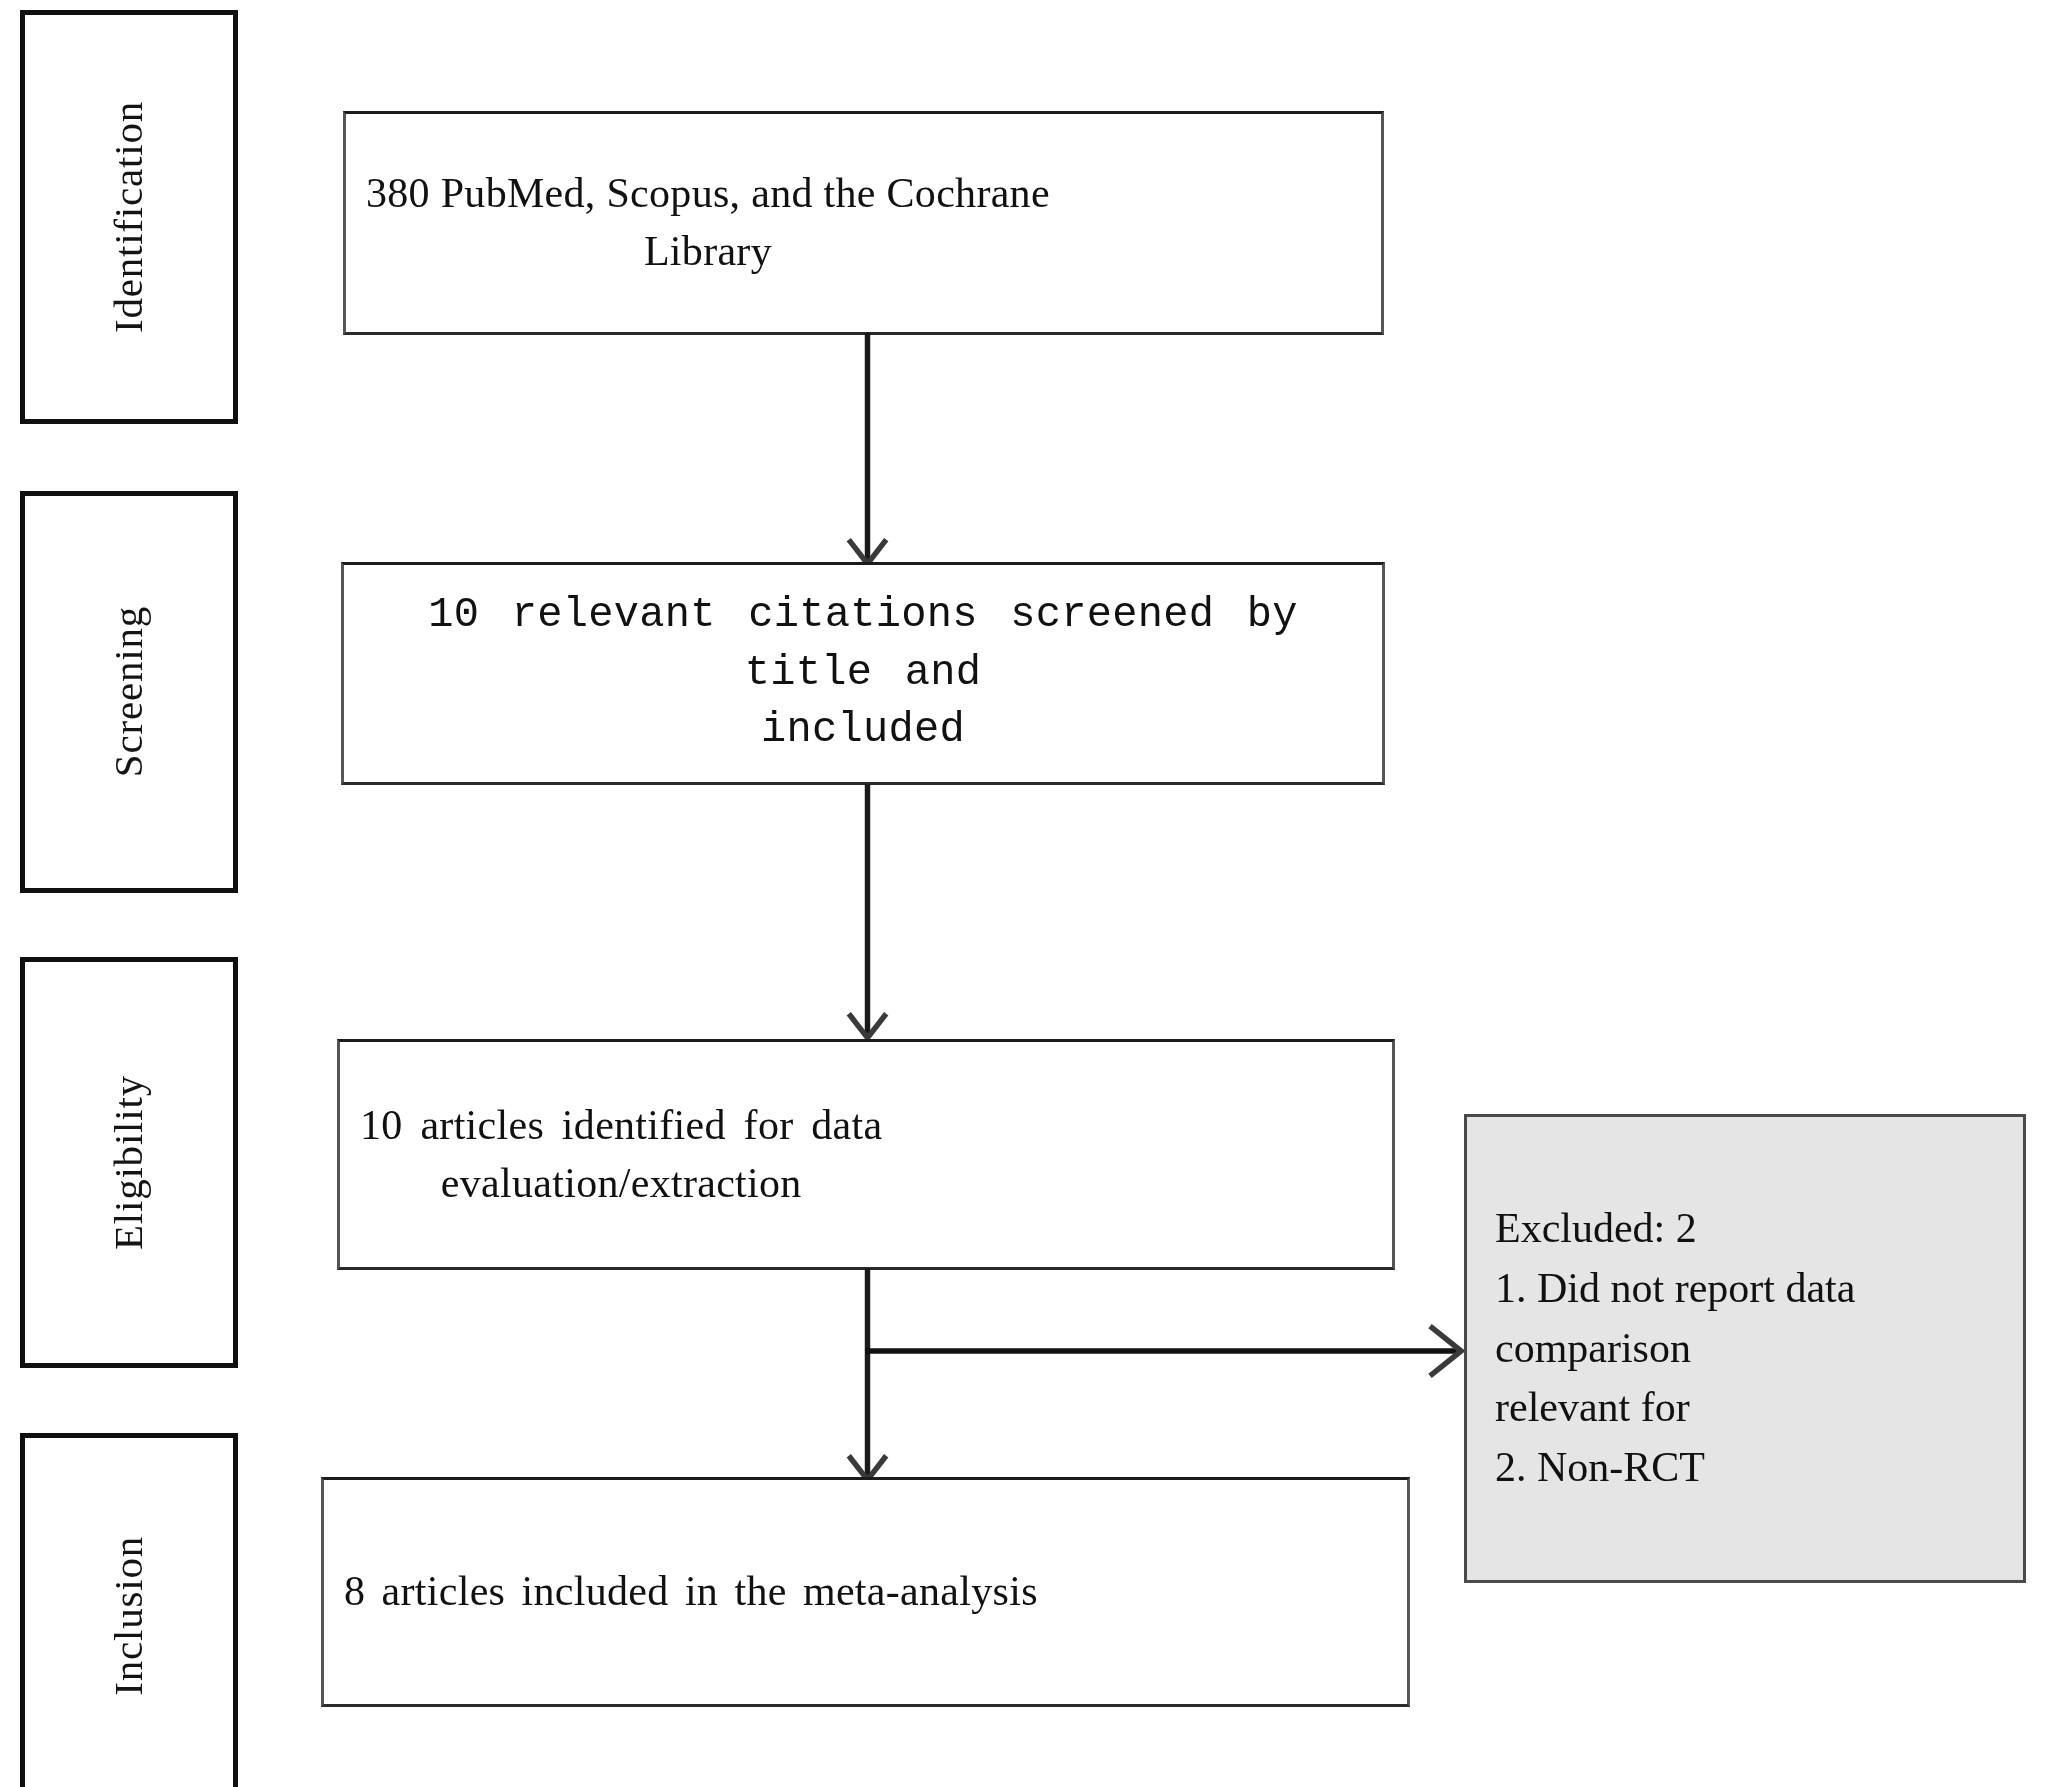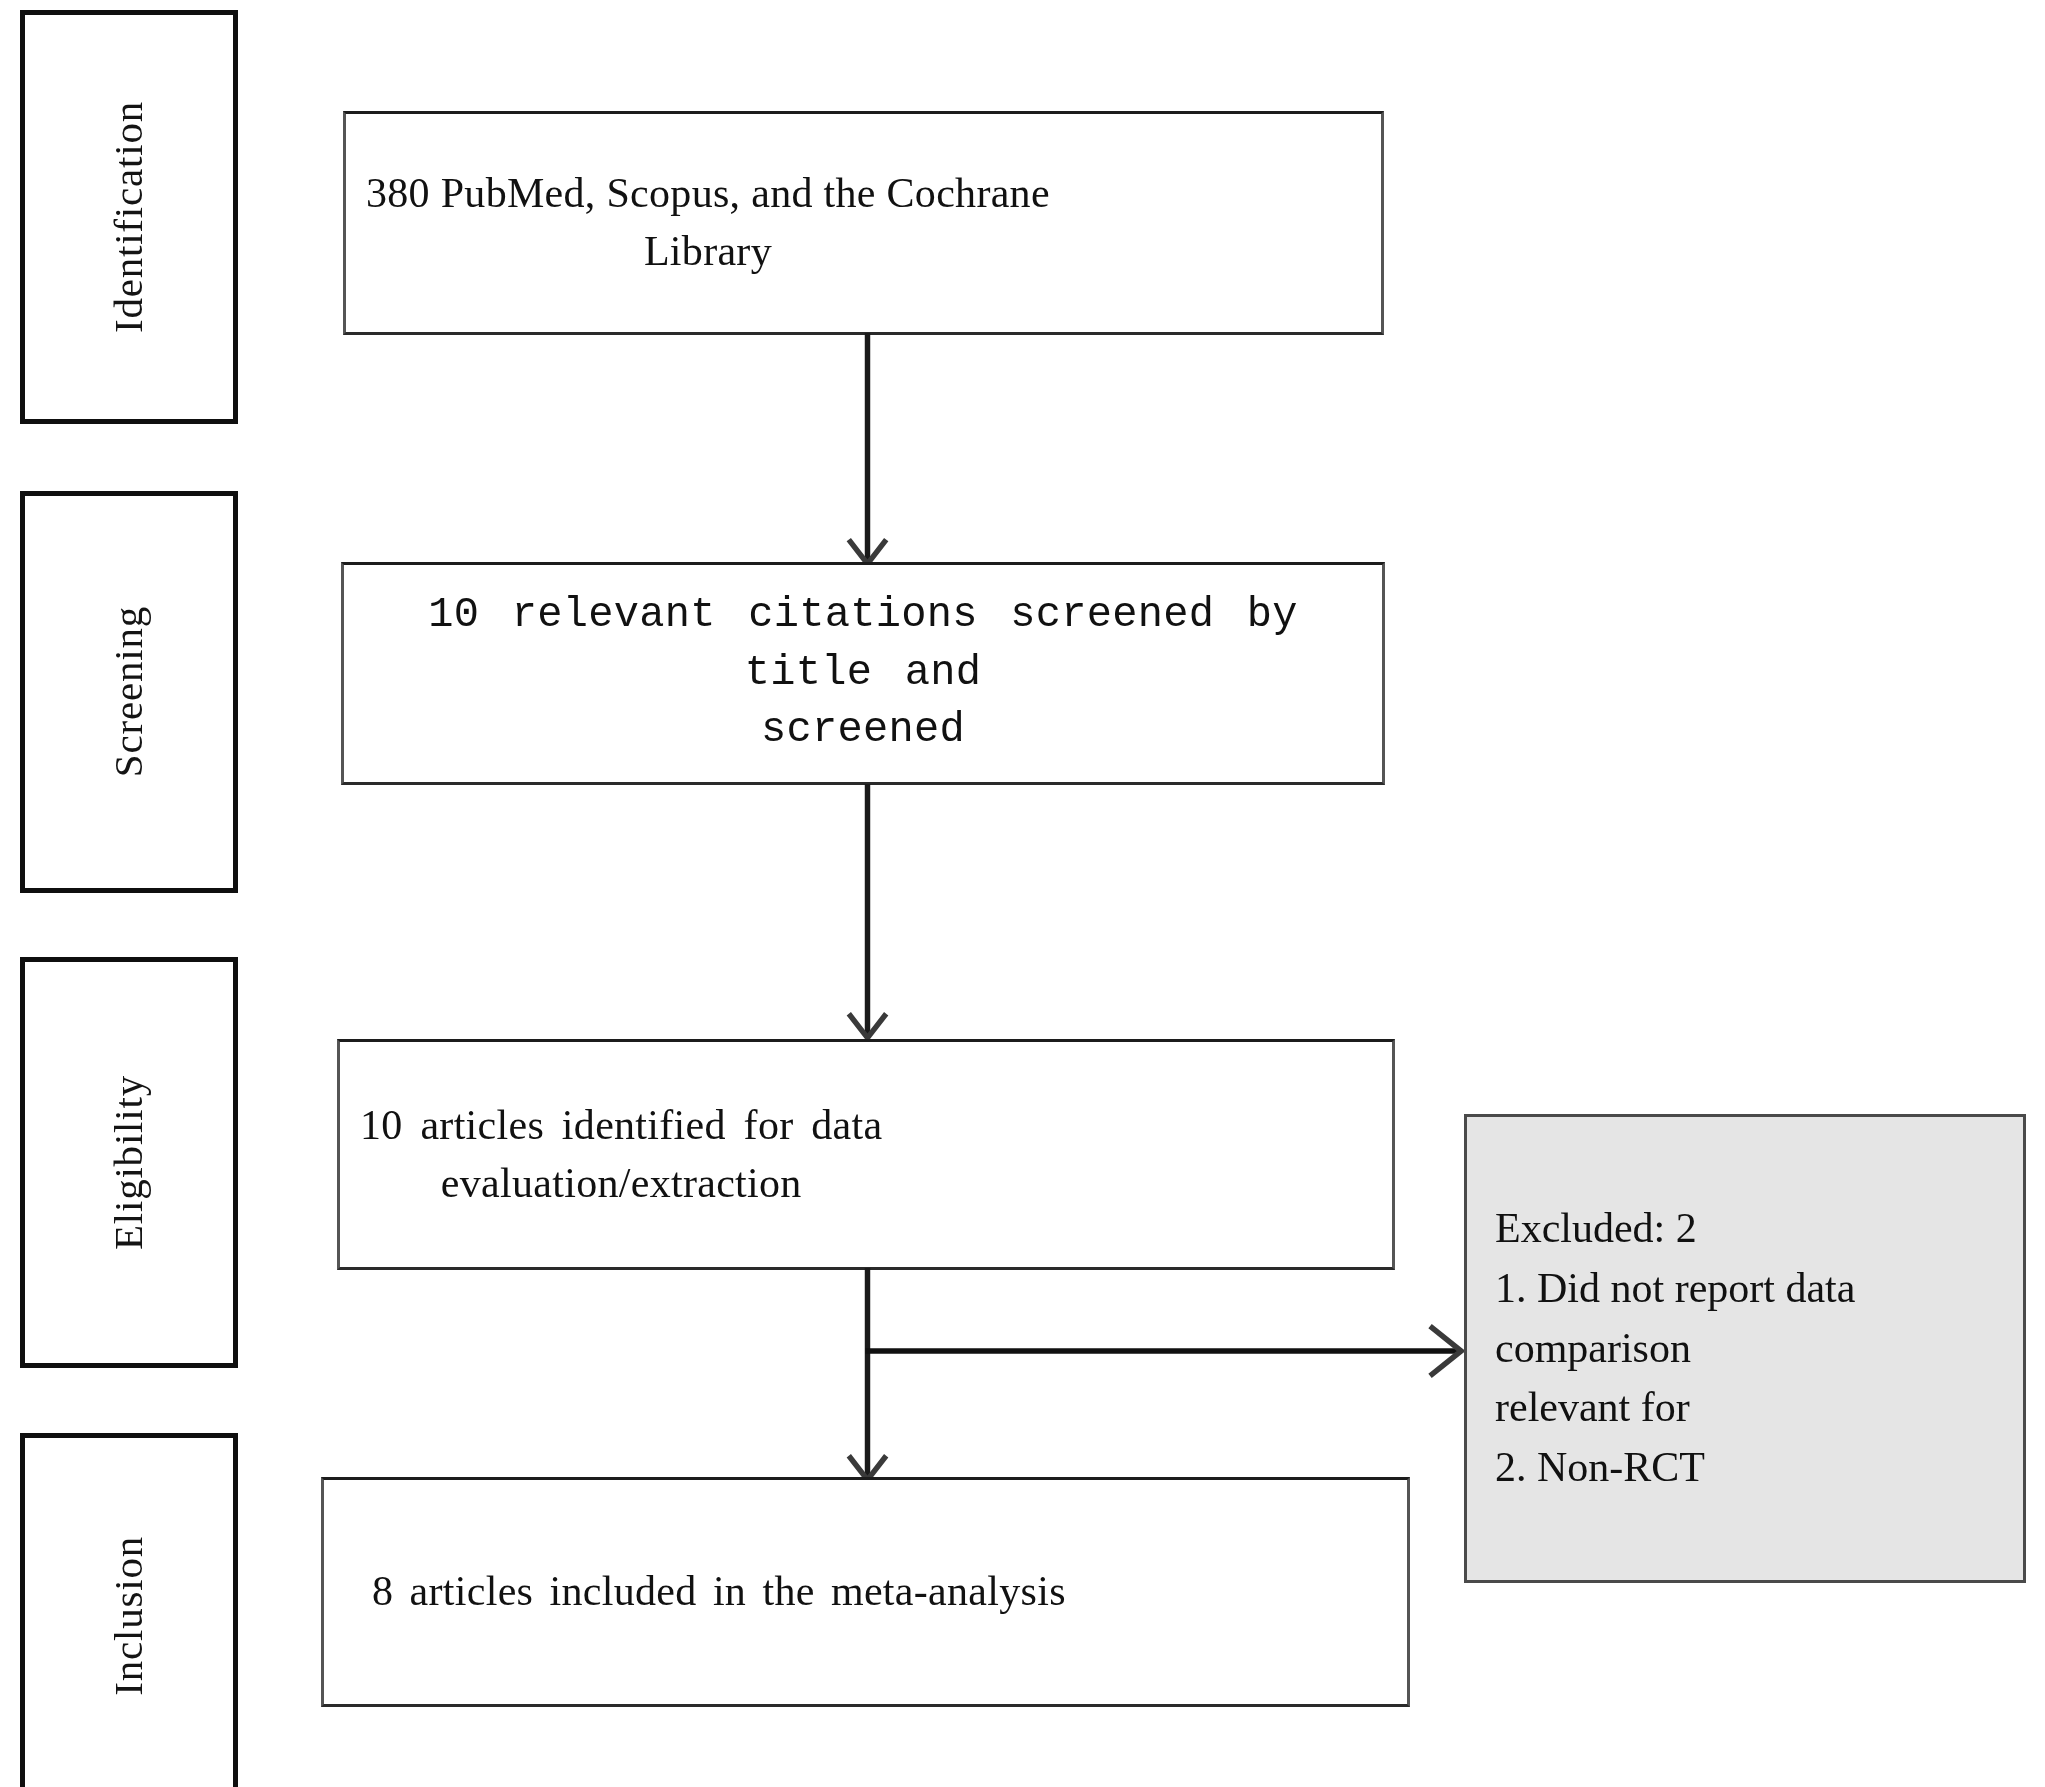--- a/index.html
+++ b/index.html
@@ -56,21 +56,21 @@
     color: #111111;
     padding: 0 20px;
     letter-spacing: 0.3px;
   }
   .flow-text.wide-spaced {
     word-spacing: 7px;
   }
   .flow-text.left-aligned {
     text-align: left;
     width: 100%;
-    padding-left: 48px;
+    padding-left: 20px;
     word-spacing: 5.5px;
     font-family: Liberation Serif, serif;
   }
 
   
   .excluded-box {
     position: absolute;
     box-sizing: border-box;
     background: #e5e5e5;
     border: 3.1px solid #4a4a4a;
@@ -133,21 +133,21 @@
     <svg width="55" height="234" viewBox="0 0 70 300" aria-hidden="true">
       <line x1="35" y1="0" x2="35" y2="296" stroke="#1a1a1a" stroke-width="7"></line>
       <polyline points="11,265 35,296 59,265" fill="none" stroke="#3a3a3a" stroke-width="7"></polyline>
     </svg>
   </div>
 
   <div class="flow-box" style="left:341px; top:562px; width:1044px; height:223px;font-family:Liberation Mono, monospace;">
     <div class="flow-text wide-spaced">
       <span>10 relevant citations screened by title and</span>
       <br>
-      <span>screened</span>
+      <span>included</span>
     </div>
   </div>
 
   <div class="connector" style="left:840px; top:784px; width:55px; height:257px;">
     <svg width="55" height="257" viewBox="0 0 70 330" aria-hidden="true">
       <line x1="35" y1="0" x2="35" y2="326" stroke="#1a1a1a" stroke-width="7"></line>
       <polyline points="11,295 35,326 59,295" fill="none" stroke="#3a3a3a" stroke-width="7"></polyline>
     </svg>
   </div>
 

